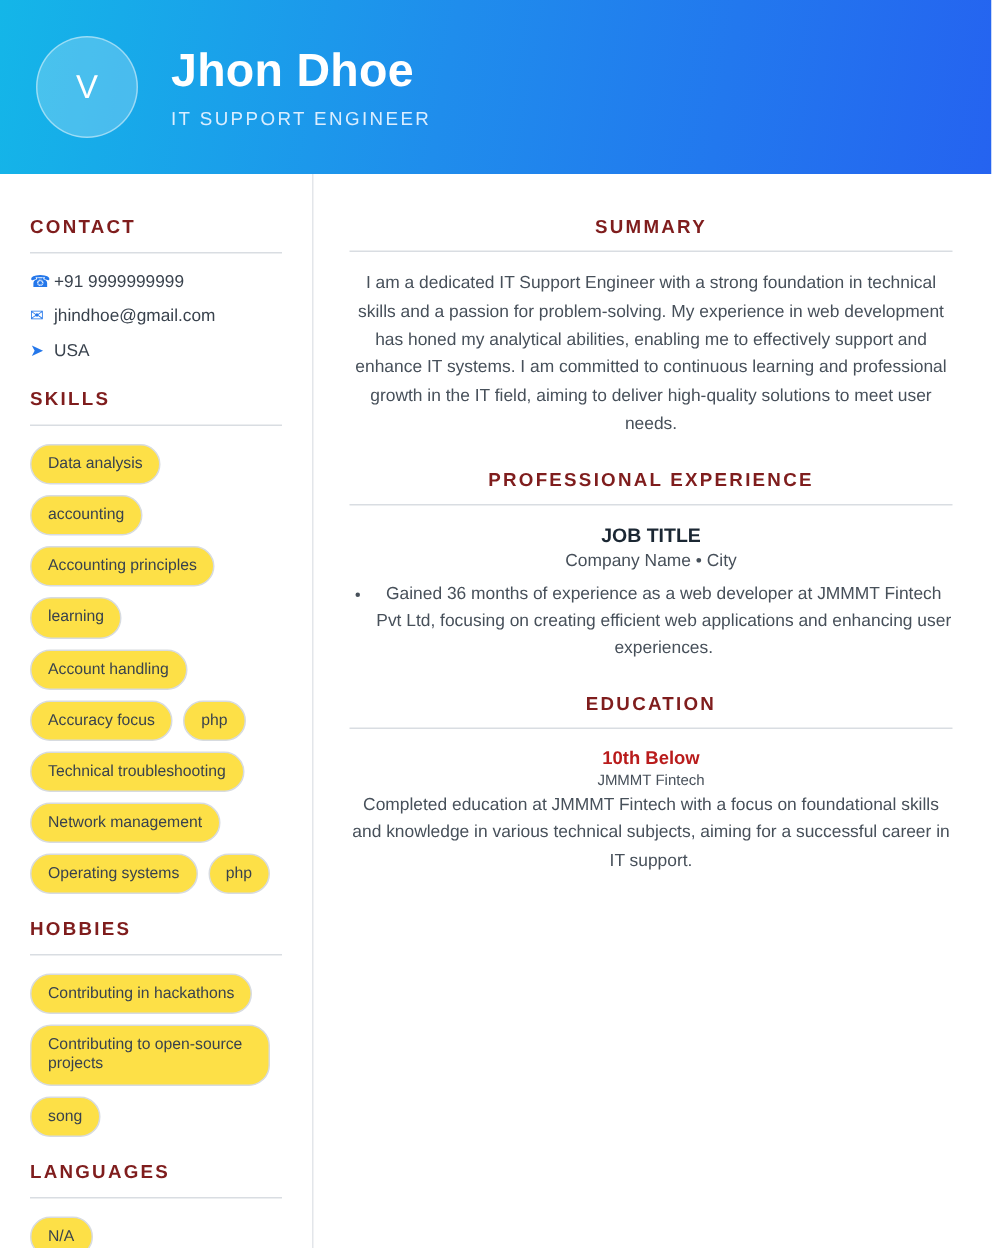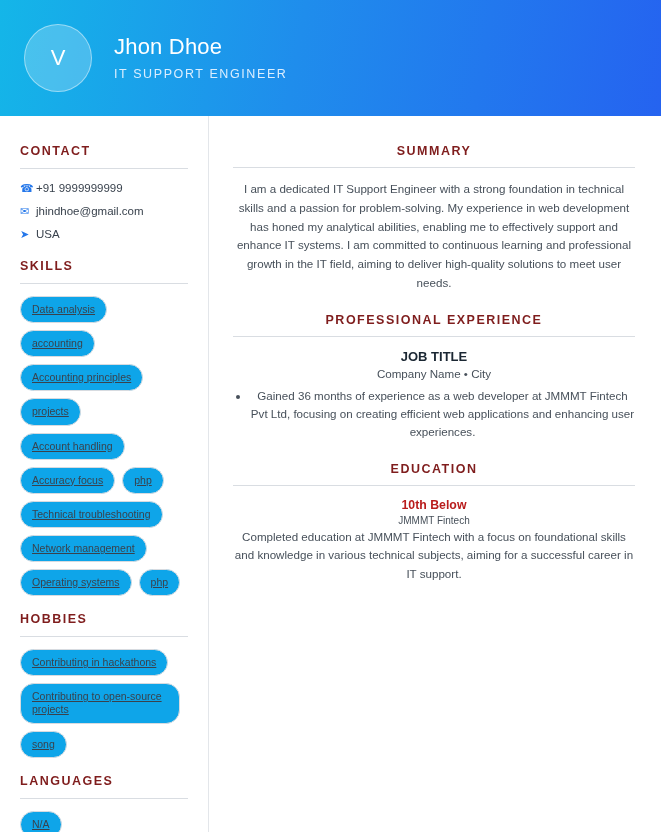--- a/index.html
+++ b/index.html
@@ -47,22 +47,22 @@
     flex: 0 0 68px;
   }
   .header-text {
     margin-left: 22px;
     display: flex;
     flex-direction: column;
     justify-content: center;
   }
   .name {
     color: #ffffff;
-    font-size: 22px;
-    font-weight: normal;
+    font-size: 31px;
+    font-weight: bold;
     letter-spacing: 0.2px;
     line-height: 1.1;
   }
   .role {
     color: #dbeeff;
     font-size: 12.5px;
     letter-spacing: 1.6px;
     margin-top: 7px;
     text-transform: uppercase;
   }
@@ -124,24 +124,23 @@
     flex-wrap: wrap;
     gap: 7px;
     margin-bottom: 16px;
   }
   .chip {
     border: 1px solid #d7dbe0;
     border-radius: 14px;
     padding: 6px 11px;
     font-size: 10.5px;
     color: #39424d;
-    background: #0ea5e9;
+    background: #fde047;
     line-height: 1.25;
     max-width: 100%;
-    text-decoration: underline;
   }
   .chip.wide { max-width: 160px; }
 
   
   .main .sec-title { margin-bottom: 9px; }
   .main .block { margin-bottom: 20px; }
   .para {
     font-size: 11.6px;
     line-height: 1.62;
     color: #47505a;
@@ -215,21 +214,21 @@
           <span class="txt">USA</span>
         </div>
       </div>
 
       <div class="sec-title">SKILLS</div>
       <hr class="rule">
       <div class="chips">
         <span class="chip">Data analysis</span>
         <span class="chip">accounting</span>
         <span class="chip">Accounting principles</span>
-        <span class="chip">projects</span>
+        <span class="chip">learning</span>
         <span class="chip">Account handling</span>
         <span class="chip">Accuracy focus</span>
         <span class="chip">php</span>
         <span class="chip">Technical troubleshooting</span>
         <span class="chip">Network management</span>
         <span class="chip">Operating systems</span>
         <span class="chip">php</span>
       </div>
 
       <div class="sec-title">HOBBIES</div>

